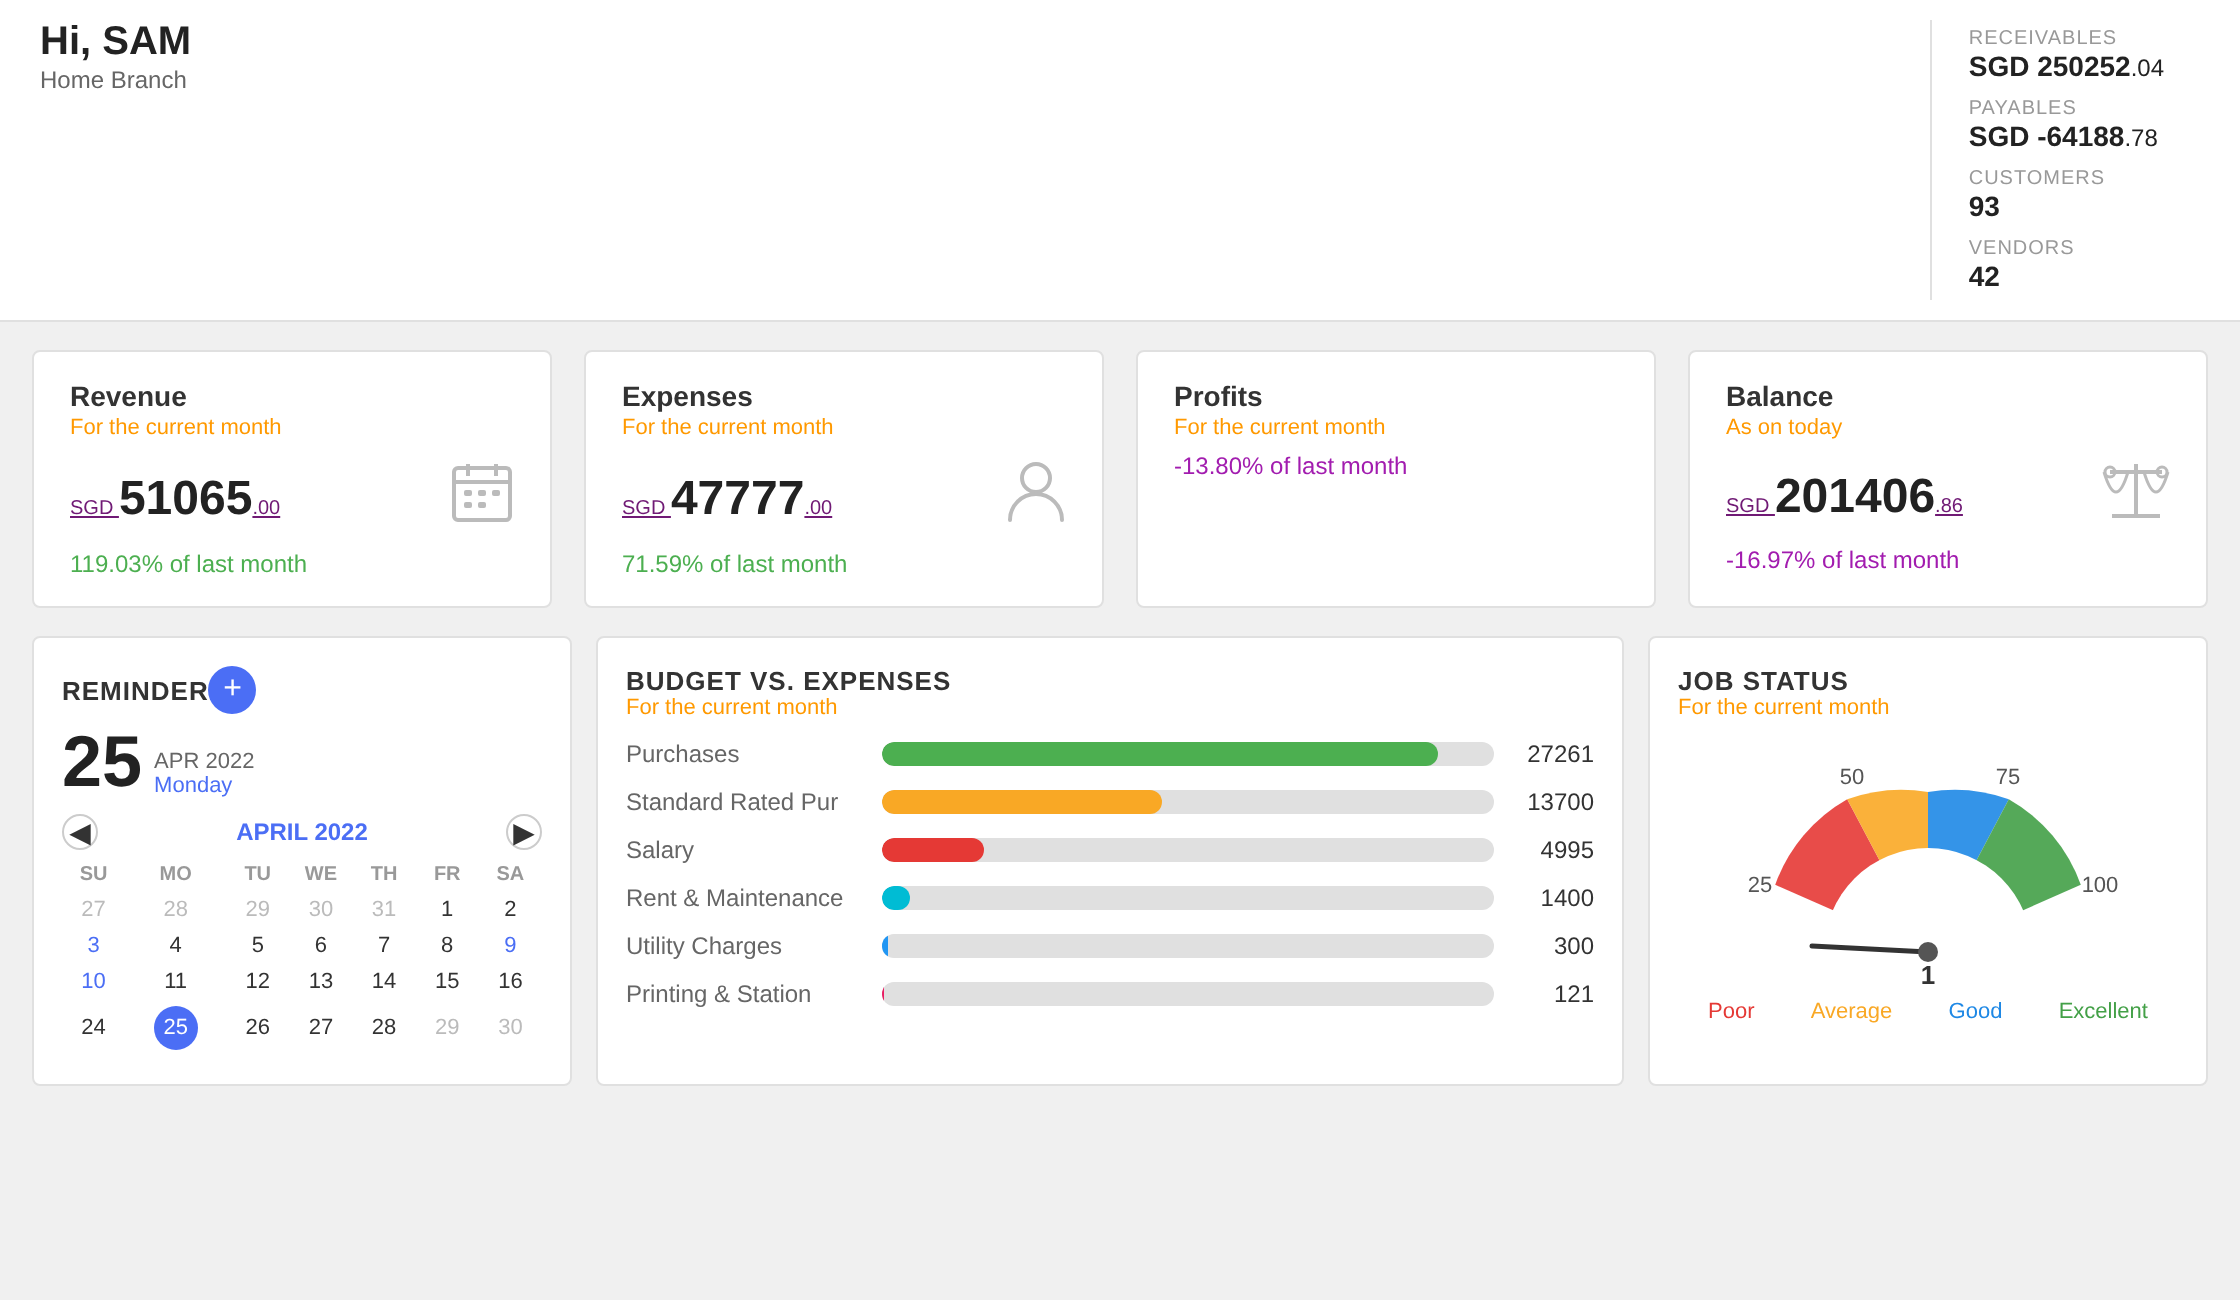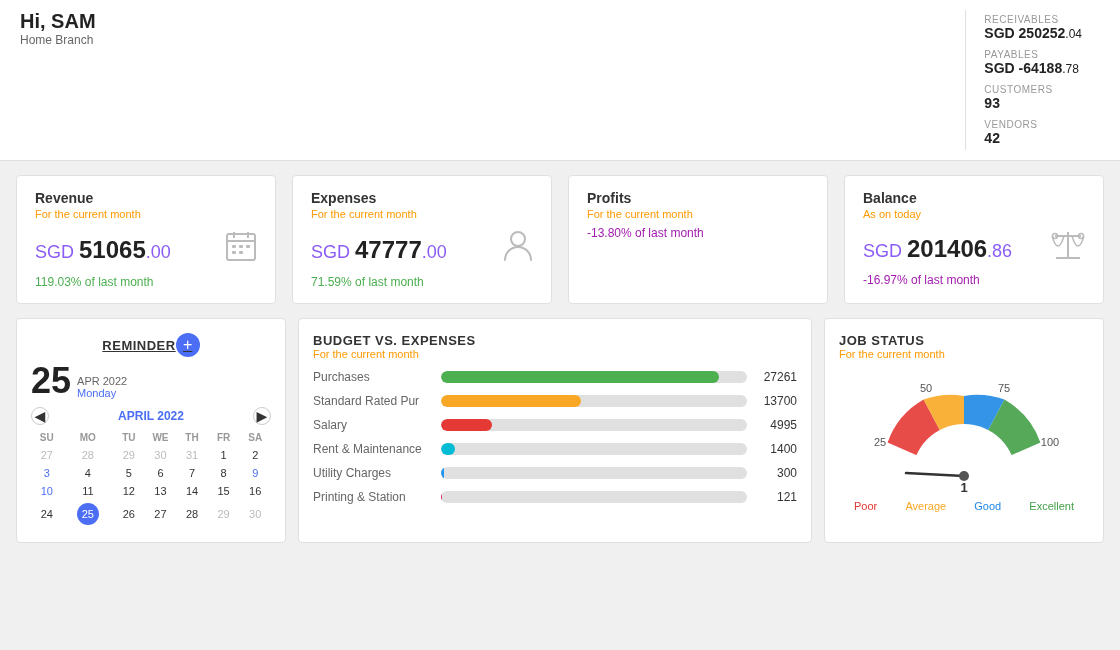--- a/index.html
+++ b/index.html
@@ -86,22 +86,23 @@
     }
     .card .card-amount .amount-text {
       font-size: 13px;
     }
     .card .card-amount .amount-text .big {
       font-size: 24px;
       font-weight: bold;
       color: #222;
     }
     .card .card-amount .amount-text .small {
-      font-size: 18px;
-      color: #8b5cf6;
+      font-size: 10px;
+      color: #701a75;
+      text-decoration: underline;
     }
     .card .card-icon {
       font-size: 28px;
       color: #bbb;
     }
     .card .card-percent {
       font-size: 12px;
       margin-top: 6px;
     }
     .card .card-percent.positive { color: #4caf50; }
@@ -120,22 +121,21 @@
       margin-right: 0;
     }
     .bottom-panel:not(:last-child) {
       margin-right: 12px;
     }
 
     
     .reminder-header {
       display: flex;
       align-items: center;
-      justify-content: center;
-      text-decoration: underline;
+      justify-content: flex-start;
     }
     .reminder-title {
       font-size: 13px;
       font-weight: bold;
       letter-spacing: 0.5px;
     }
     .reminder-add {
       width: 24px;
       height: 24px;
       background: #4b6ef5;

